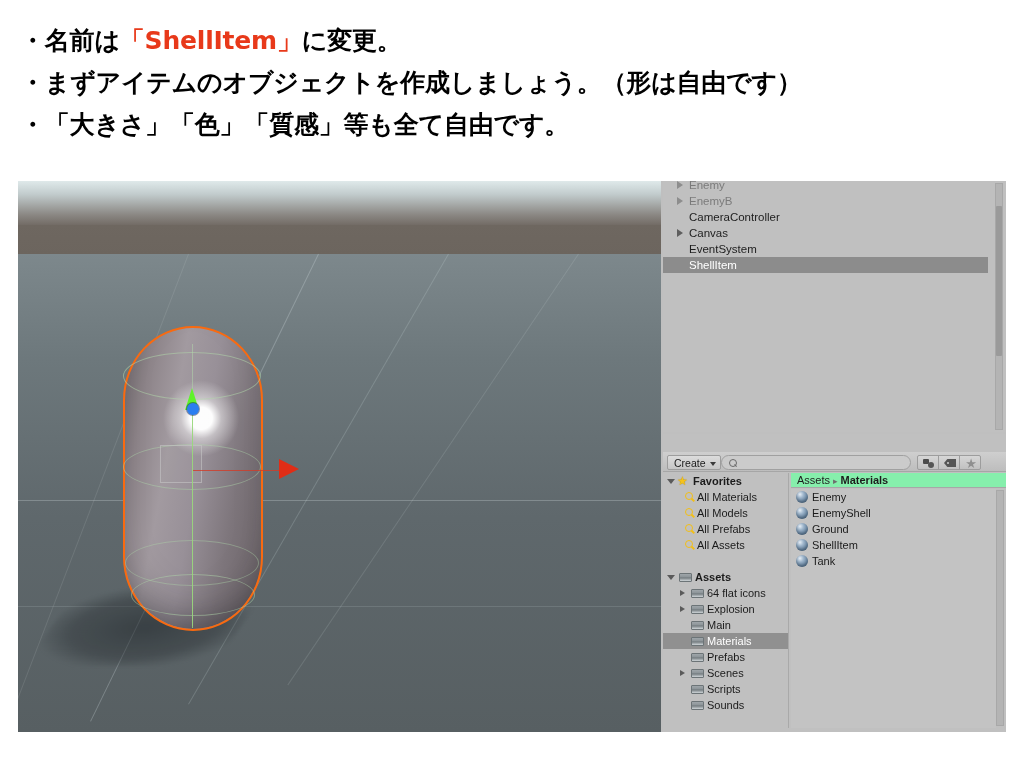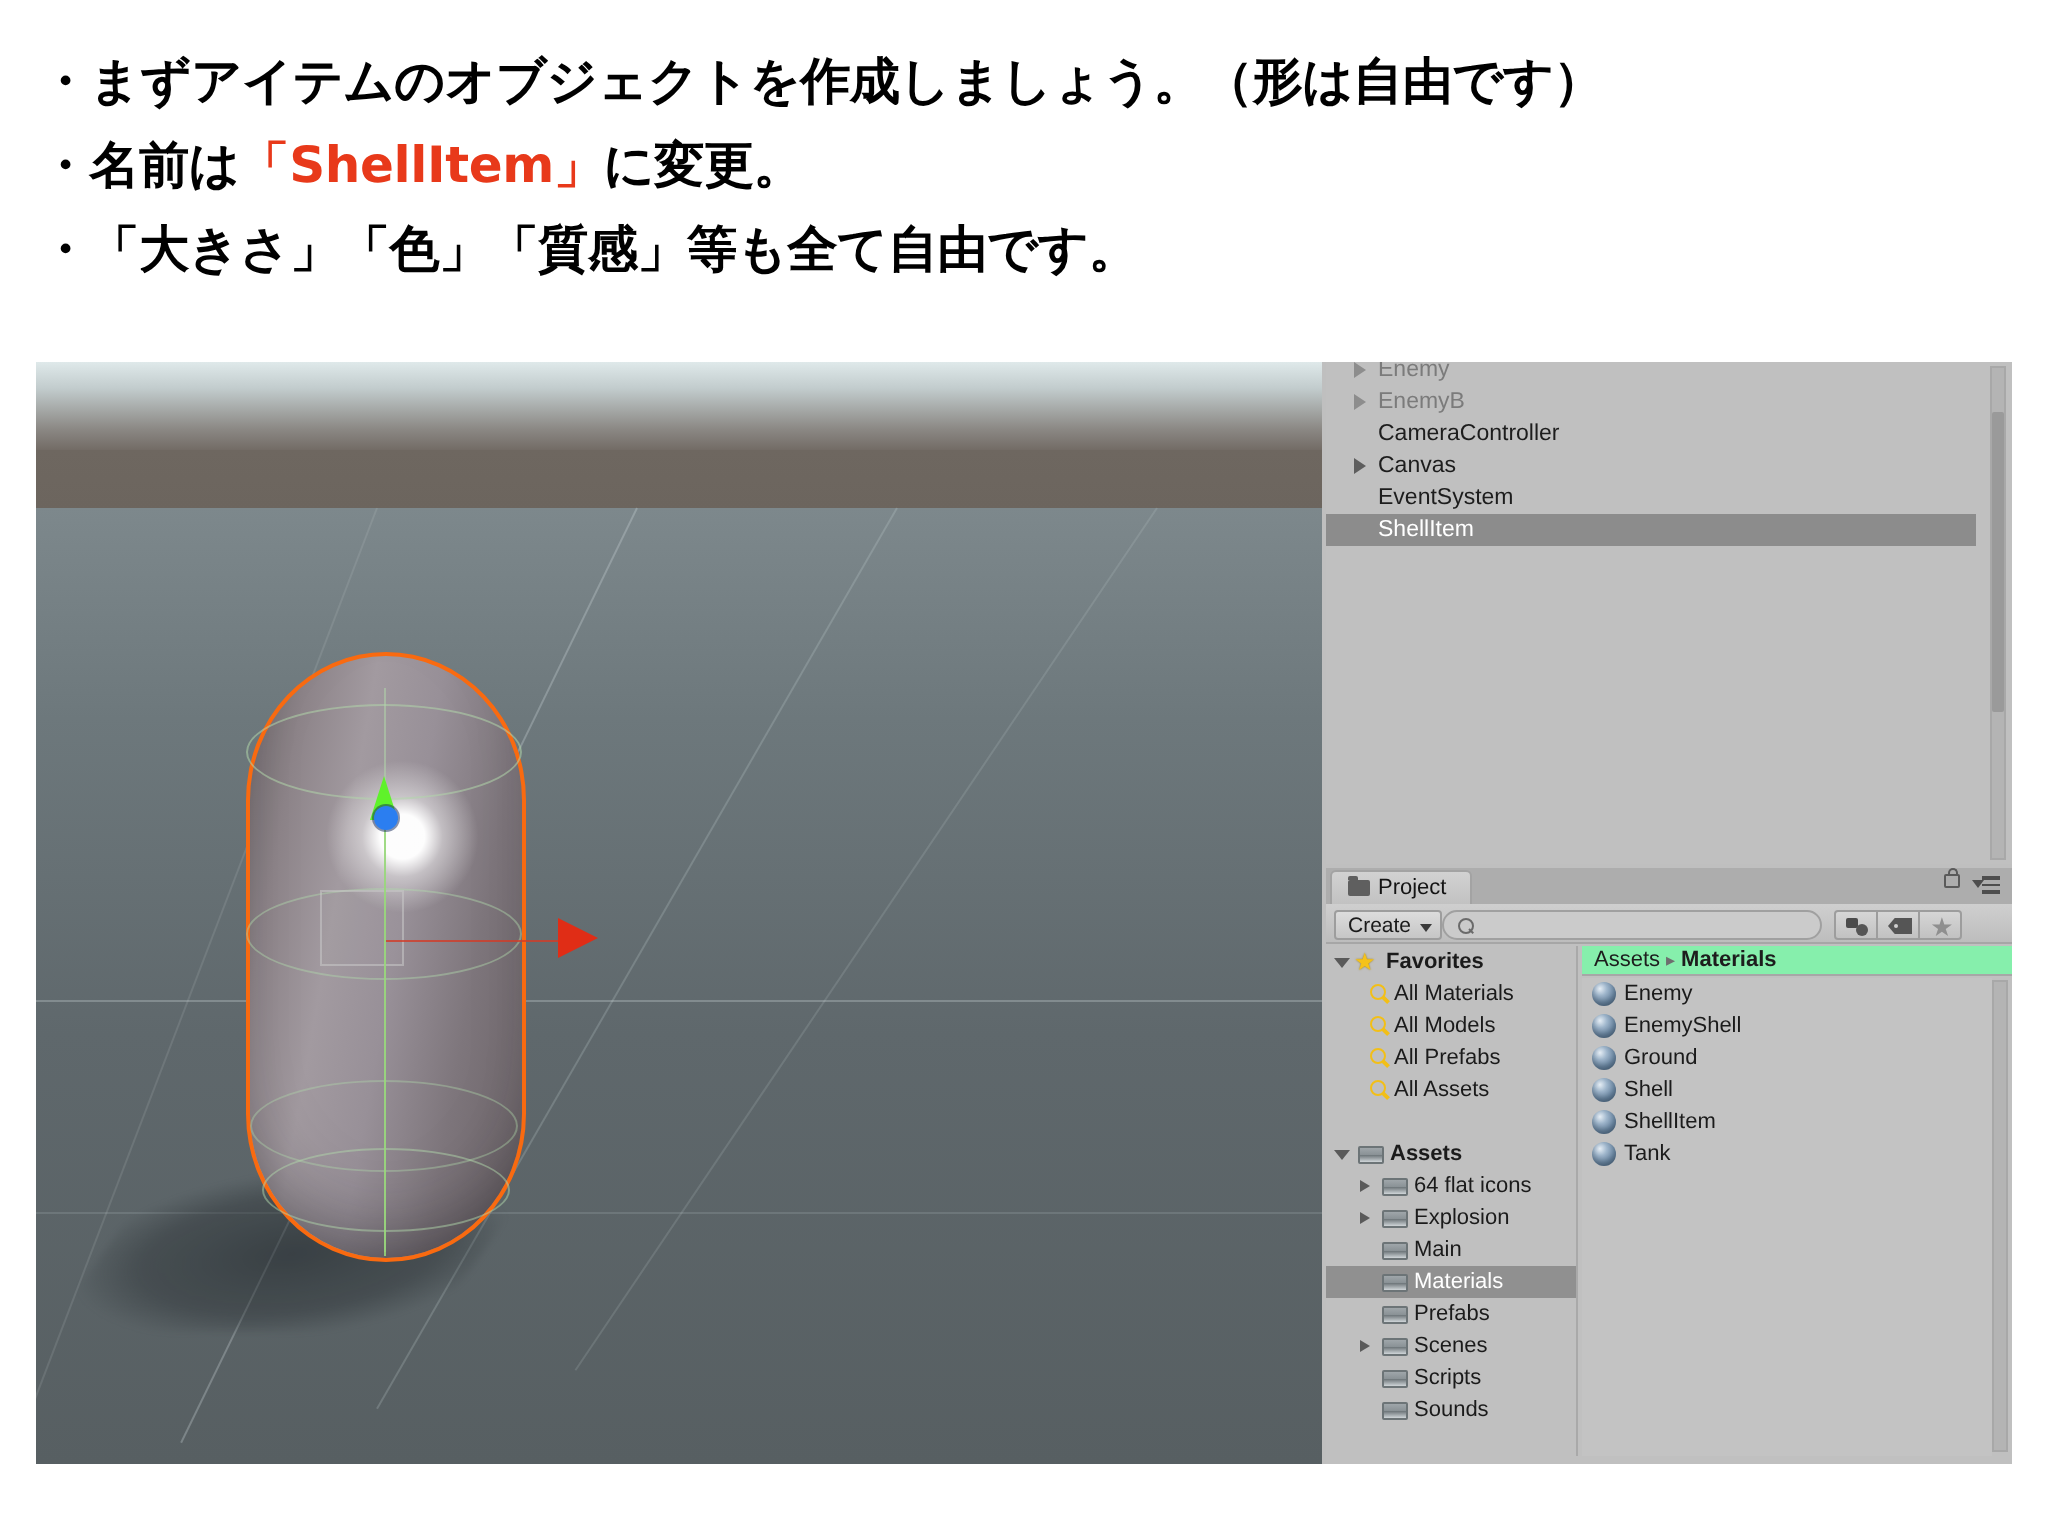--- a/index.html
+++ b/index.html
@@ -254,24 +254,24 @@
     background:#b4b4b4;border:1px solid #a8a8a8;box-sizing:border-box;
   }
 </style>
 </head>
 <body>
 
 <div id="root">
 
   <div class="slide-text">
     <div class="bullet">
+      <span>・名前は</span><span class="accent">「ShellItem」</span><span>に変更。</span>
+    </div>
+    <div class="bullet">
       <span>・まずアイテムのオブジェクトを作成しましょう。（形は自由です）</span>
-    </div>
-    <div class="bullet">
-      <span>・名前は</span><span class="accent">「ShellItem」</span><span>に変更。</span>
     </div>
     <div class="bullet">
       <span>・「大きさ」「色」「質感」等も全て自由です。</span>
     </div>
   </div>
 
   <div class="shot">
 
     <div class="scene">
       <div class="sky"></div>
@@ -312,32 +312,20 @@
           <div class="row indent0"><span>EventSystem</span></div>
           <div class="row indent0 sel"><span>ShellItem</span></div>
         </div>
       <div class="vscroll">
         <div class="vthumb" style="top:22px;height:150px;"></div>
       </div>
     </div>
 
     <div class="proj">
 
-      <div class="tabstrip">
-        <div class="tab">
-          <span class="folder-ico"></span>
-          <span>Project</span>
-        </div>
-        <div class="lock-ico"></div>
-        <div class="menu-ico">
-            <i></i>
-            <i></i>
-            <i></i>
-          </div>
-      </div>
 
       <div class="toolbar">
         <div class="create-btn">
           <span>Create</span>
         </div>
         <div class="search">
           <span class="mag"></span>
         </div>
         <div class="fbtn b1">
           <span class="ico-3d">
@@ -375,21 +363,20 @@
             <div class="trow"><span class="fld-ico" style="left: 28px;"></span><span style="padding-left: 44px; display: inline-block;">Scripts</span></div>
             <div class="trow"><span class="fld-ico" style="left: 28px;"></span><span style="padding-left: 44px; display: inline-block;">Sounds</span></div>
           </div>
       </div>
 
       <div class="gridpane">
         <div id="asset-list">
             <div class="grow"><span class="mat-ico"></span><span>Enemy</span></div>
             <div class="grow"><span class="mat-ico"></span><span>EnemyShell</span></div>
             <div class="grow"><span class="mat-ico"></span><span>Ground</span></div>
-            <div class="grow"><span class="mat-ico"></span><span>Shell</span></div>
             <div class="grow"><span class="mat-ico"></span><span>ShellItem</span></div>
             <div class="grow"><span class="mat-ico"></span><span>Tank</span></div>
           </div>
       </div>
 
       <div class="pscroll"></div>
     </div>
 
   </div>
 </div>

